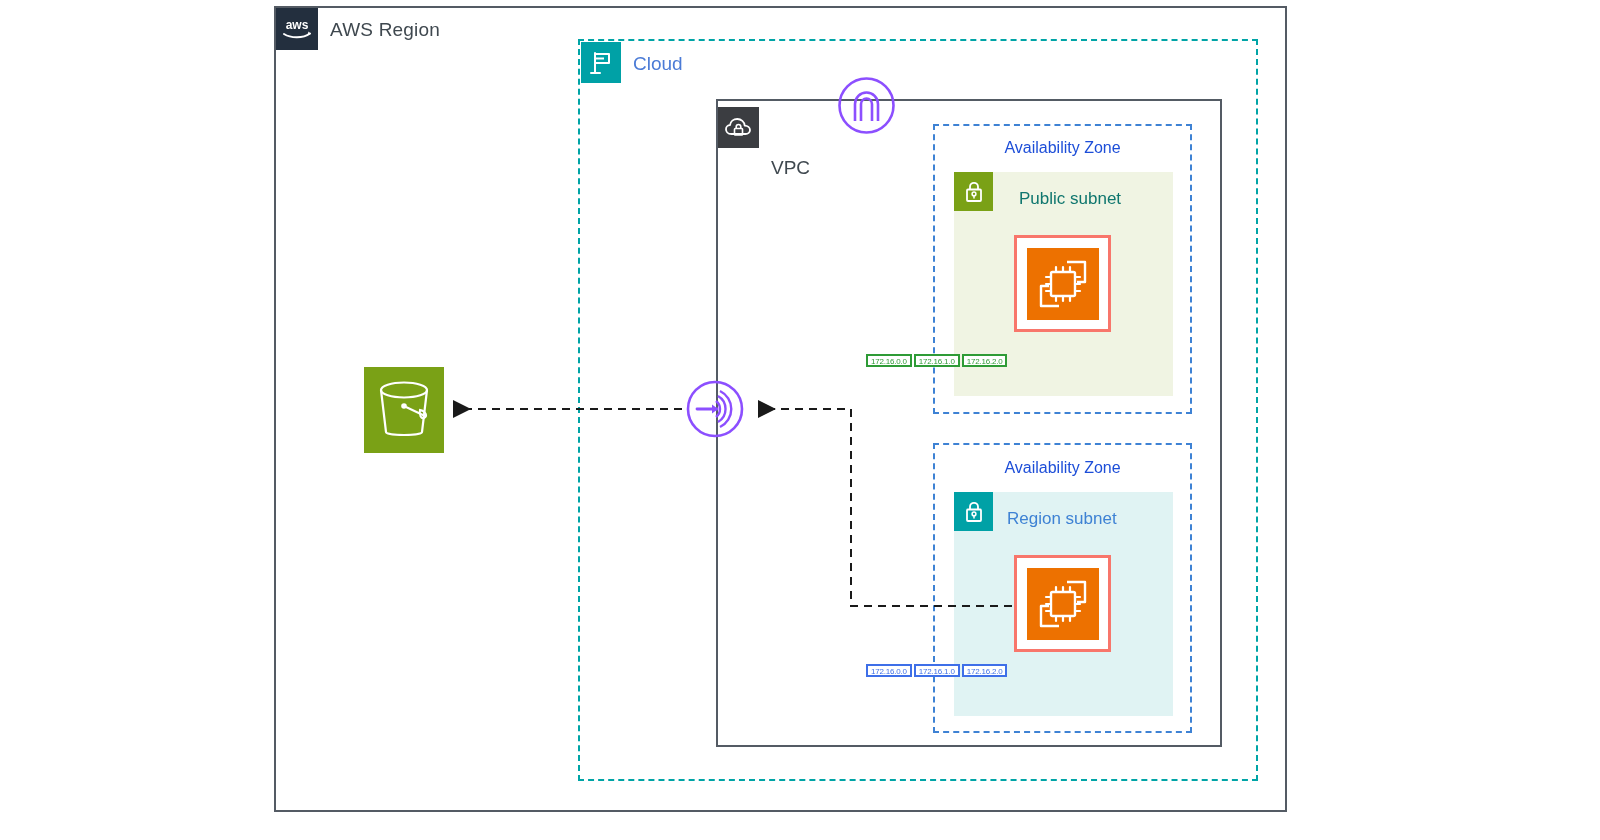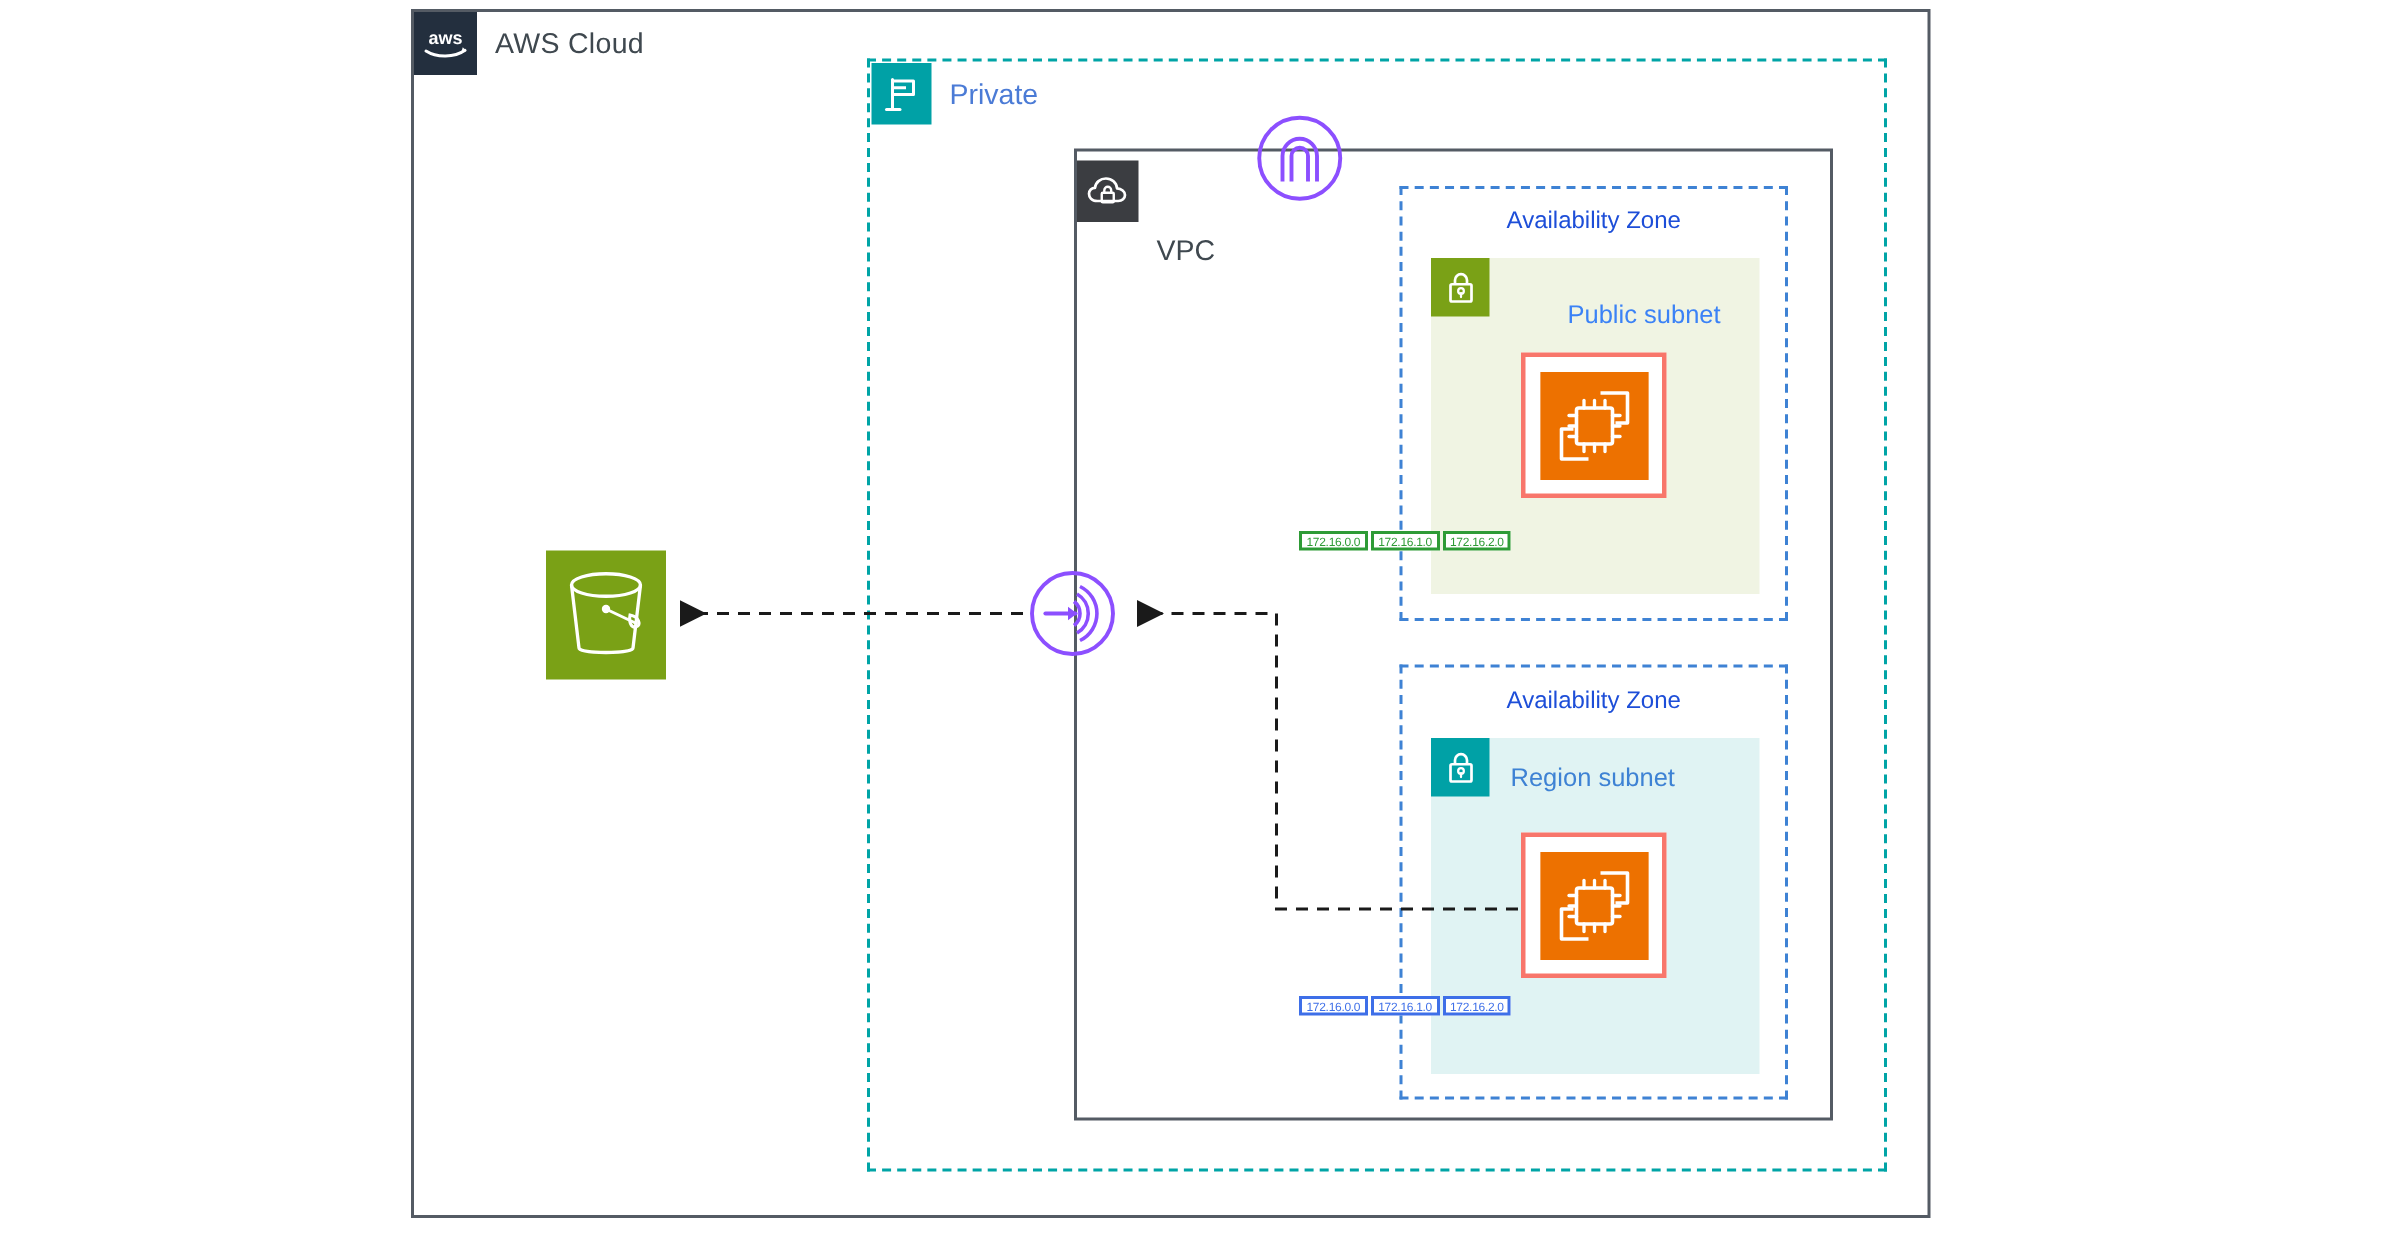--- a/index.html
+++ b/index.html
@@ -149,21 +149,21 @@
     justify-content: center;
   }
   #subnet-public-badge  { left: 954px; top: 172px; background: #7AA116; }
   #subnet-private-badge { left: 954px; top: 492px; background: #00A1A6; }
 
   .subnet-label {
     position: absolute;
     font-size: 17px;
     white-space: nowrap;
   }
-  #subnet-public-label  { left: 1045px; top: 189px; color: #3b82f6; margin-top: 11px; }
+  #subnet-public-label  { left: 1019px; top: 189px; color: #0f766e; }
   #subnet-private-label { left: 1007px; top: 509px; color: #3E82D4; }
 
   
   .ec2-frame {
     position: absolute;
     width: 97px;
     height: 97px;
     border: 3px solid #F8766B;
     background: #ffffff;
     box-sizing: border-box;
@@ -250,33 +250,33 @@
 
   <div id="aws-cloud-box"></div>
 
   <div id="aws-logo-badge">
     <svg width="34" height="24" viewBox="0 0 34 24" aria-hidden="true">
       <text x="17" y="12" text-anchor="middle" fill="#ffffff" font-family="Liberation Sans, sans-serif" font-size="12" font-weight="bold">aws</text>
       <path d="M4 17 C11 21.5, 23 21.5, 30 16.5" stroke="#ffffff" stroke-width="2" fill="none" stroke-linecap="round"></path>
       <path d="M28.5 14.5 L31 17 L27.5 18.2 Z" fill="#ffffff"></path>
     </svg>
   </div>
-  <div id="aws-cloud-label">AWS Cloud</div>
+  <div id="aws-cloud-label">AWS Region</div>
 
   <div id="region-box"></div>
 
   <div id="region-badge">
     <svg width="28" height="28" viewBox="0 0 28 28" aria-hidden="true">
       <line x1="8" y1="4" x2="8" y2="24" stroke="#ffffff" stroke-width="2" stroke-linecap="round"></line>
       <path d="M8 5 L22 5 L22 14 L8 14" stroke="#ffffff" stroke-width="2" fill="none" stroke-linejoin="round"></path>
       <line x1="8" y1="9.5" x2="17" y2="9.5" stroke="#ffffff" stroke-width="2"></line>
       <line x1="4" y1="24" x2="13" y2="24" stroke="#ffffff" stroke-width="2" stroke-linecap="round"></line>
     </svg>
   </div>
-  <div id="region-label">Private</div>
+  <div id="region-label">Cloud</div>
 
   <div id="vpc-box"></div>
 
   <div id="vpc-badge">
     <svg width="30" height="26" viewBox="0 0 30 26" aria-hidden="true">
       <path d="M7.5 19 C3.5 19, 2 16.3, 2 14.2 C2 12, 3.8 10.2, 6 10.2
                C6.4 6.6, 9.5 4, 13.3 4 C17.2 4, 20.4 6.9, 20.7 10.6
                C23.6 10.8, 26 12.8, 26 15 C26 17.2, 24 19, 21.5 19 Z" fill="none" stroke="#ffffff" stroke-width="1.8" stroke-linejoin="round"></path>
       <rect x="10.5" y="13.5" width="8" height="6.4" rx="0.7" fill="none" stroke="#ffffff" stroke-width="1.6"></rect>
       <path d="M12.2 13.5 L12.2 11.8 A2.3 2.3 0 0 1 16.8 11.8 L16.8 13.5" fill="none" stroke="#ffffff" stroke-width="1.6"></path>

